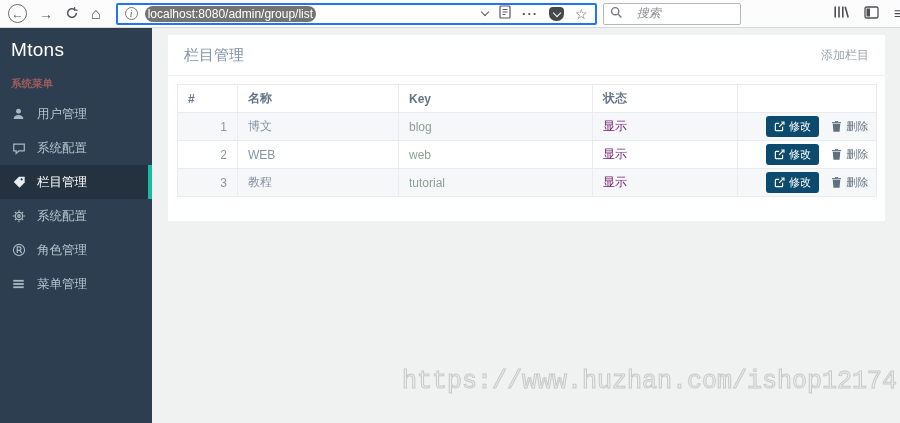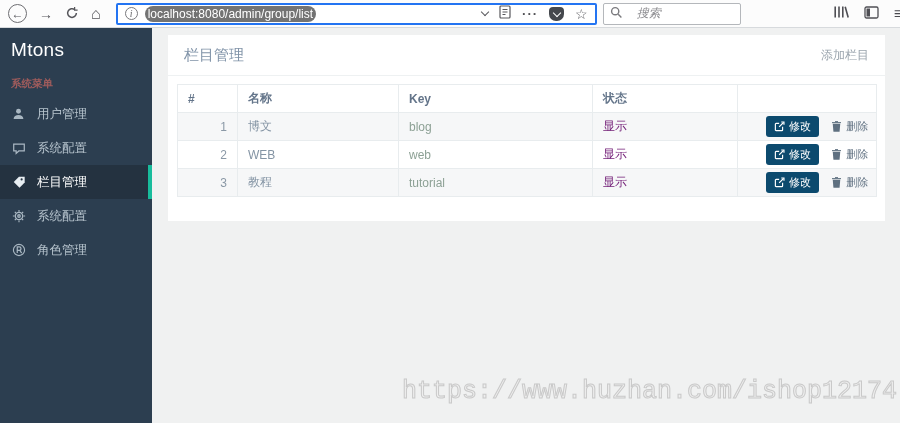--- a/index.html
+++ b/index.html
@@ -79,21 +79,21 @@
   .c-status { color:#701a75; }
   .c-actions { padding-left:28px; white-space:nowrap; }
   .btn-edit { background:#0c4a6e; border:none; border-radius:3px; color:#fff; font-size:11px;
               padding:3px 8px; display:inline-flex; align-items:center; gap:4px; cursor:pointer;
               font-family:"Liberation Sans", sans-serif; }
   .btn-delete { background:none; border:none; color:#5f7080; font-size:11px; margin-left:9px;
                 display:inline-flex; align-items:center; gap:4px; cursor:pointer;
                 font-family:"Liberation Sans", sans-serif; }
   .bicon { display:flex; align-items:center; }
 
-  .watermark { position:absolute; left:402px; top:377px; z-index:5; pointer-events:none;
+  .watermark { position:absolute; left:402px; top:367px; z-index:5; pointer-events:none;
                font-family:"Liberation Mono", monospace; font-size:25px; white-space:nowrap;
                color:#eeeeee; -webkit-text-stroke:1px #c9c9c9; }
 </style>
 </head>
 <body>
 
 <div class="browser-bar">
   <div class="nav-group">
     <span class="btn-back">←</span>
     <span class="nav-glyph">→</span>
@@ -202,20 +202,30 @@
     <div class="side-item">
       <span class="sicon">
         <svg width="14" height="14" viewBox="0 0 16 16" fill="none" stroke="currentColor" stroke-width="1.3">
           <circle cx="8" cy="8" r="6.4"></circle>
           <path d="M6 11.5V4.5h2.3a2 2 0 0 1 0 4H6m3 0 2 3" stroke-width="1.4"></path>
         </svg>
         </span>
       <span>角色管理</span>
     </div>
 
+    <div class="side-item">
+      <span class="sicon">
+        <svg width="13" height="12" viewBox="0 0 16 16" fill="currentColor">
+          <rect x="1" y="2.5" width="14" height="2.4"></rect>
+            <rect x="1" y="6.8" width="14" height="2.4"></rect>
+          <rect x="1" y="11.1" width="14" height="2.4"></rect>
+        </svg>
+        </span>
+      <span>菜单管理</span>
+    </div>
 
   </div>
 
   <div class="main">
 
     <div class="content">
       <div class="card">
         <div class="card-header">
           <span class="page-title">栏目管理</span>
           <span class="add-link">添加栏目</span>

